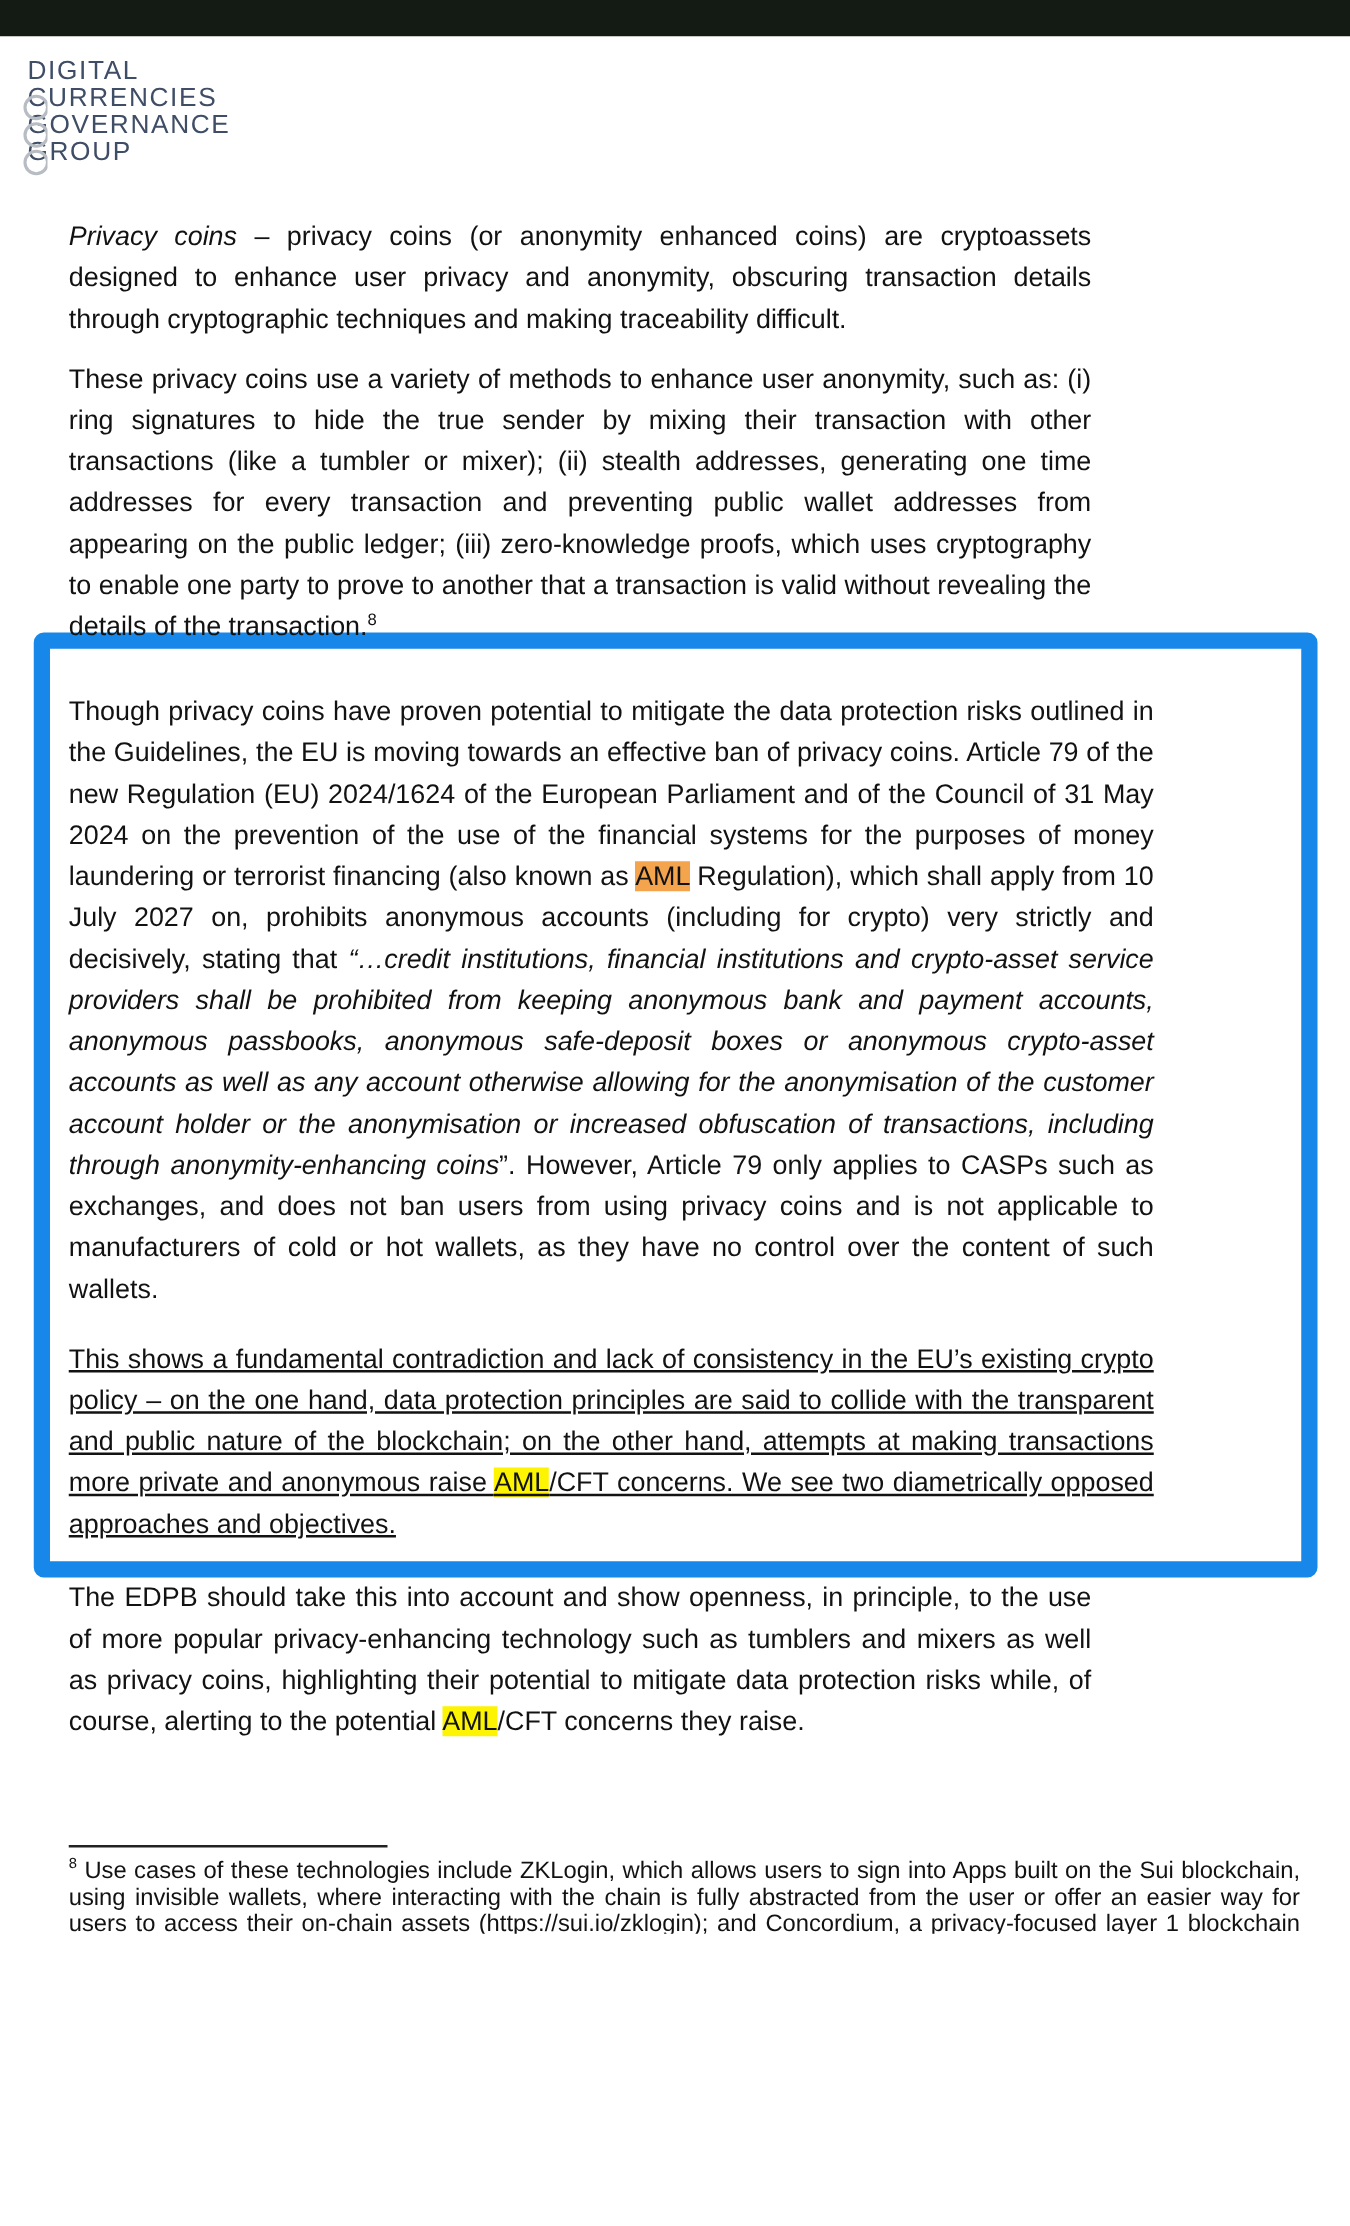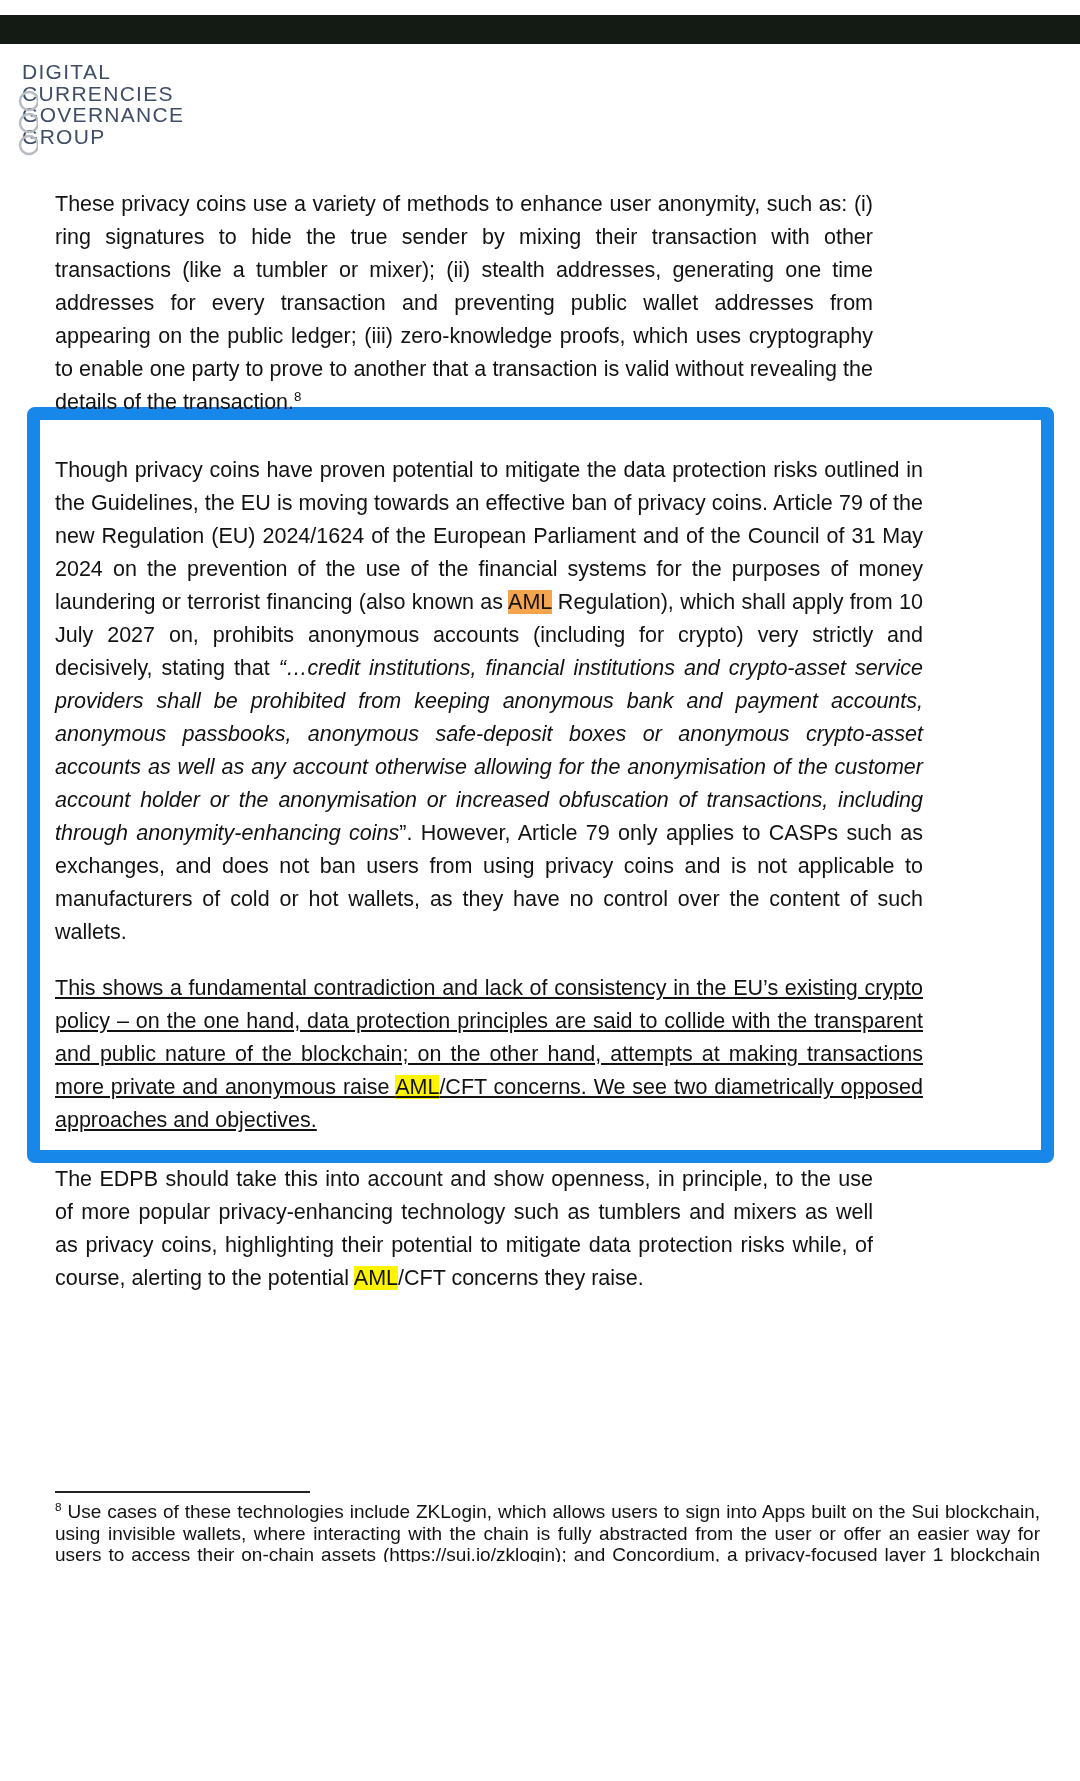--- a/index.html
+++ b/index.html
@@ -5,21 +5,20 @@
   * { box-sizing: border-box; margin: 0; padding: 0; }
   body { background: #ffffff; font-family: "Liberation Sans", "DejaVu Sans", sans-serif; }
 
   .page {
     position: relative;
     width: 1080px;
     height: 1547px;
     background: #ffffff;
     overflow: hidden;
     color: var(--text-color, #111);
-    margin-top: 15px;
   }
 
   
   .bar { position: absolute; left: 0; right: 0; background: var(--bar-color, #141a14); z-index: 5; }
   .bar.top { top: 0; height: 29px; }
   .bar.bottom { top: 1752px; height: 29px; }
 
   
   .logo-block { position: absolute; top: 46px; left: 22px; display: flex; }
   .logo-mark { position: absolute; left: -24px; top: 26px; }
@@ -126,20 +125,21 @@
     </svg>
     <div class="logo-text">
       <div>DIGITAL</div>
       <div>CURRENCIES</div>
       <div>GOVERNANCE</div>
       <div>GROUP</div>
     </div>
   </header>
 
   <main class="content">
+    <p class="para p1"><span class="seg-italic">Privacy coins</span><span class="seg-normal"> – privacy coins (or anonymity enhanced coins) are cryptoassets designed to enhance user privacy and anonymity, obscuring transaction details through cryptographic techniques and making traceability difficult.</span></p>
     <p class="para p2"><span class="seg-normal">These privacy coins use a variety of methods to enhance user anonymity, such as: (i) ring signatures to hide the true sender by mixing their transaction with other transactions (like a tumbler or mixer); (ii) stealth addresses, generating one time addresses for every transaction and preventing public wallet addresses from appearing on the public ledger; (iii) zero-knowledge proofs, which uses cryptography to enable one party to prove to another that a transaction is valid without revealing the details of the transaction.</span><span class="seg-sup">8</span></p>
 
     <div class="annotated">
       <p class="para p3"><span class="seg-normal">Though privacy coins have proven potential to mitigate the data protection risks outlined in the Guidelines, the EU is moving towards an effective ban of privacy coins. Article 79 of the new Regulation (EU) 2024/1624 of the European Parliament and of the Council of 31 May 2024 on the prevention of the use of the financial systems for the purposes of money laundering or terrorist financing (also known as </span><span class="seg-hl-orange">AML</span><span class="seg-normal"> Regulation), which shall apply from 10 July 2027 on, prohibits anonymous accounts (including for crypto) very strictly and decisively, stating that </span><span class="seg-italic">“…credit institutions, financial institutions and crypto-asset service providers shall be prohibited from keeping anonymous bank and payment accounts, anonymous passbooks, anonymous safe-deposit boxes or anonymous crypto-asset accounts as well as any account otherwise allowing for the anonymisation of the customer account holder or the anonymisation or increased obfuscation of transactions, including through anonymity-enhancing coins</span><span class="seg-normal">”. However, Article 79 only applies to CASPs such as exchanges, and does not ban users from using privacy coins and is not applicable to manufacturers of cold or hot wallets, as they have no control over the content of such wallets.</span></p>
       <p class="para p4"><span class="seg-normal">This shows a fundamental contradiction and lack of consistency in the EU’s existing crypto policy – on the one hand, data protection principles are said to collide with the transparent and public nature of the blockchain; on the other hand, attempts at making transactions more private and anonymous raise </span><span class="seg-hl-yellow">AML</span><span class="seg-normal">/CFT concerns. We see two diametrically opposed approaches and objectives.</span></p>
     </div>
 
     <p class="para p5"><span class="seg-normal">The EDPB should take this into account and show openness, in principle, to the use of more popular privacy-enhancing technology such as tumblers and mixers as well as privacy coins, highlighting their potential to mitigate data protection risks while, of course, alerting to the potential </span><span class="seg-hl-yellow">AML</span><span class="seg-normal">/CFT concerns they raise.</span></p>
   </main>
 

